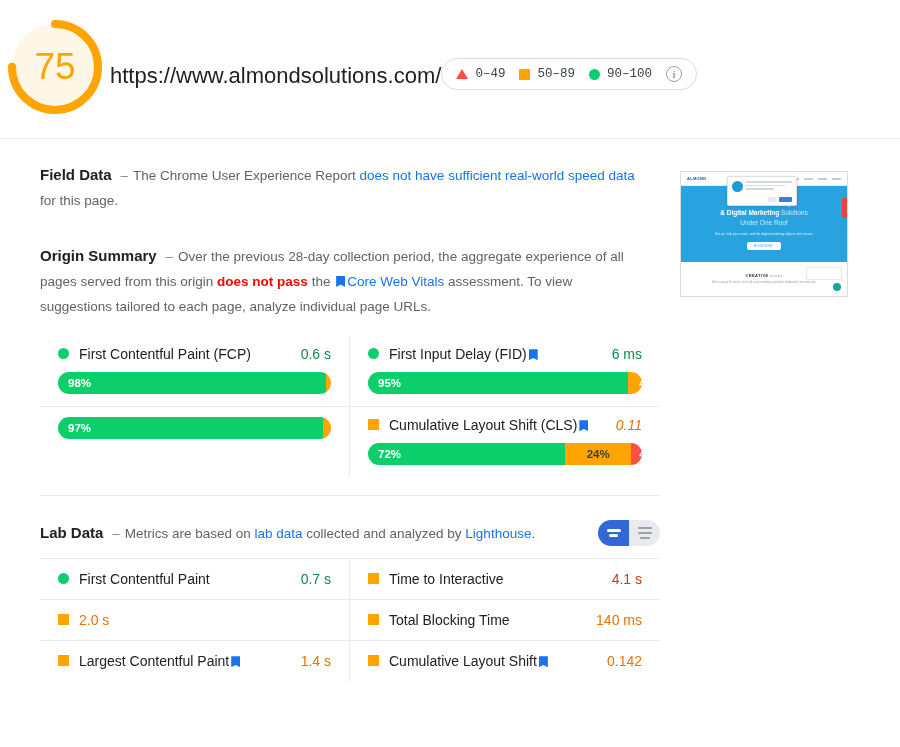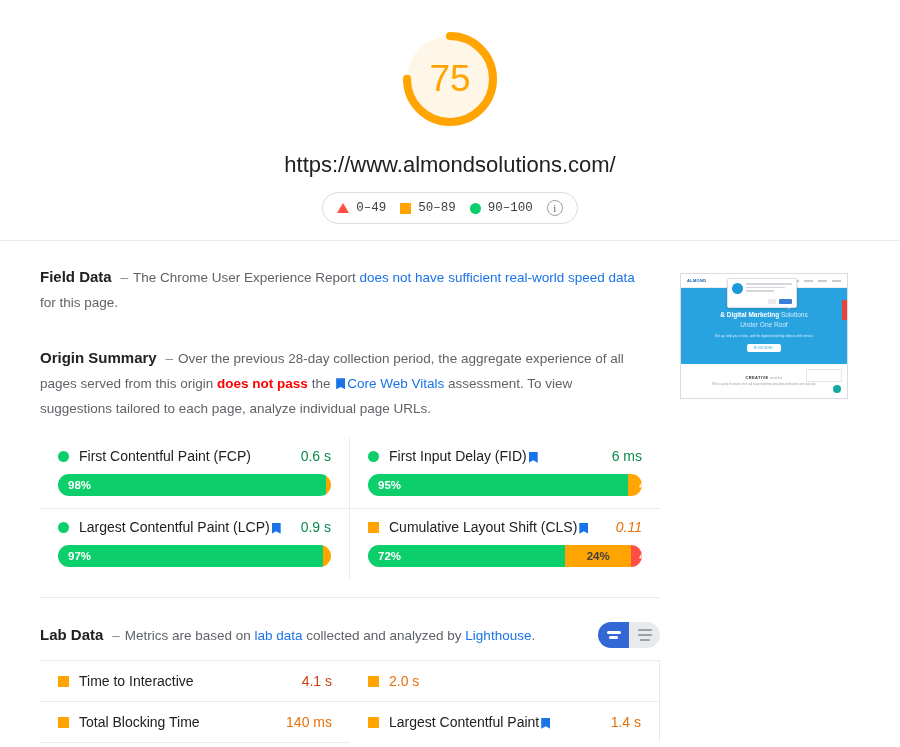--- a/index.html
+++ b/index.html
@@ -7,25 +7,25 @@
   body {
     width: 900px; height: 747px;
     background: #ffffff;
     font-family: "Liberation Sans", sans-serif;
     color: #202124;
     overflow: hidden;
   }
 
   
   .header-section {
-    padding-top: 24px;
+    padding-top: 12px;
     padding-bottom: 16px;
     border-bottom: 1px solid #e8eaed;
     display: flex;
-    flex-direction: column;
+    flex-direction: row;
     align-items: center;
   }
   .gauge-wrap {
     position: relative;
     width: 110px; height: 110px;
   }
   .gauge-wrap svg { display: block; }
   .gauge-value {
     position: absolute;
     left: 0; top: 0; width: 110px; height: 110px;
@@ -315,28 +315,20 @@
               <span class="flag"></span>
             </span>
             <span class="m-val" style="color: rgb(10, 138, 74);">6 ms</span>
           </div>
           <div class="bar">
             <div class="seg good" style="flex: 0 0 95%;">95%</div>
             <div class="seg avg white" style="flex: 0 0 14%;">4%</div>
           </div>
         </div>
         <div class="metric-cell left row2">
-          <div class="metric-head">
-            <span class="m-dot" style="background: rgb(12, 206, 107);"></span>
-            <span class="m-label">
-              <span>Largest Contentful Paint (LCP)</span>
-              <span class="flag"></span>
-            </span>
-            <span class="m-val" style="color: rgb(10, 138, 74);">0.9 s</span>
-          </div>
           <div class="bar">
             <div class="seg good" style="flex: 0 0 97%;">97%</div>
             <div class="seg avg white" style="flex: 0 0 14%;">2%</div>
           </div>
         </div>
         <div class="metric-cell row2">
           <div class="metric-head">
             <span class="m-sq" style="background: rgb(255, 164, 0);"></span>
             <span class="m-label">
               <span>Cumulative Layout Shift (CLS)</span>
@@ -366,20 +358,27 @@
         </div>
         <div class="tg off">
           <span class="ln" style="width:14px"></span>
           <span class="ln" style="width:14px"></span>
           <span class="ln" style="width:10px"></span>
         </div>
       </div>
     </div>
 
     <div class="lab-grid" id="lab-metrics">
+        <div class="lab-cell left">
+          <span class="m-dot" style="background: rgb(12, 206, 107);"></span>
+          <span class="m-label">
+            <span>First Contentful Paint</span>
+          </span>
+          <span class="m-val" style="color: rgb(10, 138, 74);">0.7 s</span>
+        </div>
         <div class="lab-cell">
           <span class="m-sq" style="background: rgb(255, 164, 0);"></span>
           <span class="m-label">
             <span>Time to Interactive</span>
           </span>
           <span class="m-val" style="color: #c2410c;">4.1 s</span>
         </div>
         <div class="lab-cell left">
           <span class="m-sq" style="background: rgb(255, 164, 0);"></span>
           <span class="m-val" style="color: rgb(232, 113, 10);">2.0 s</span>

